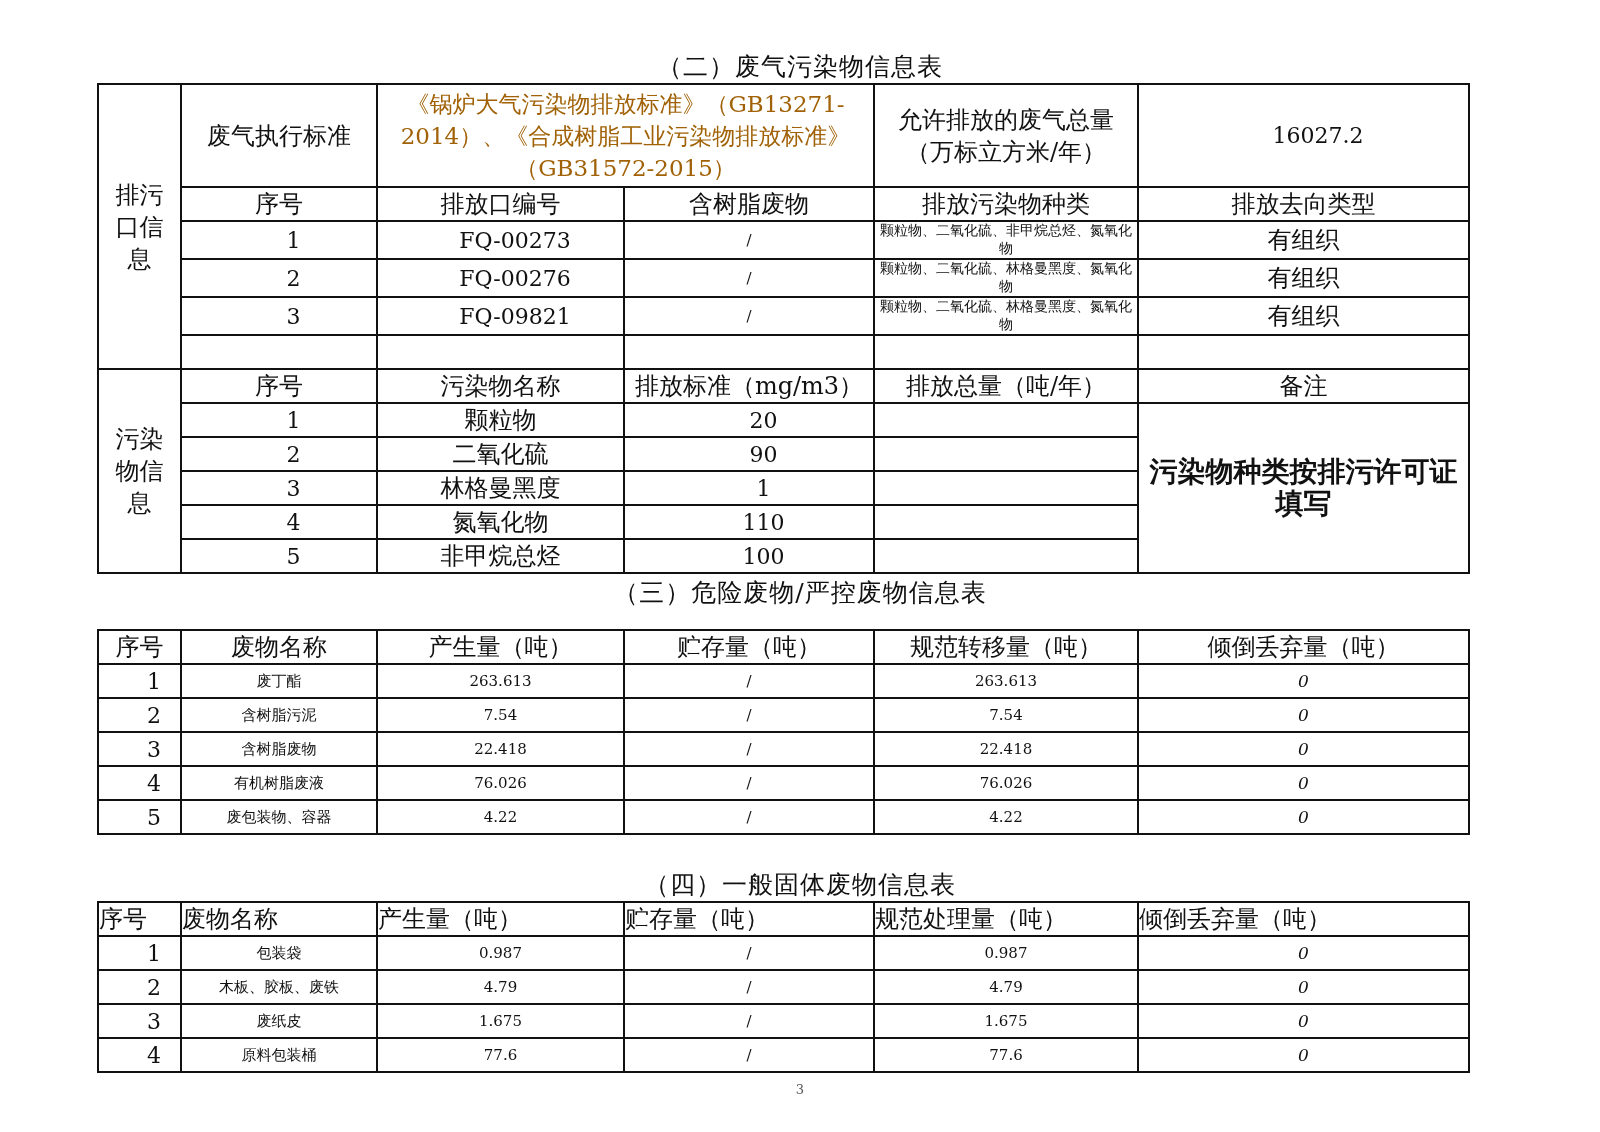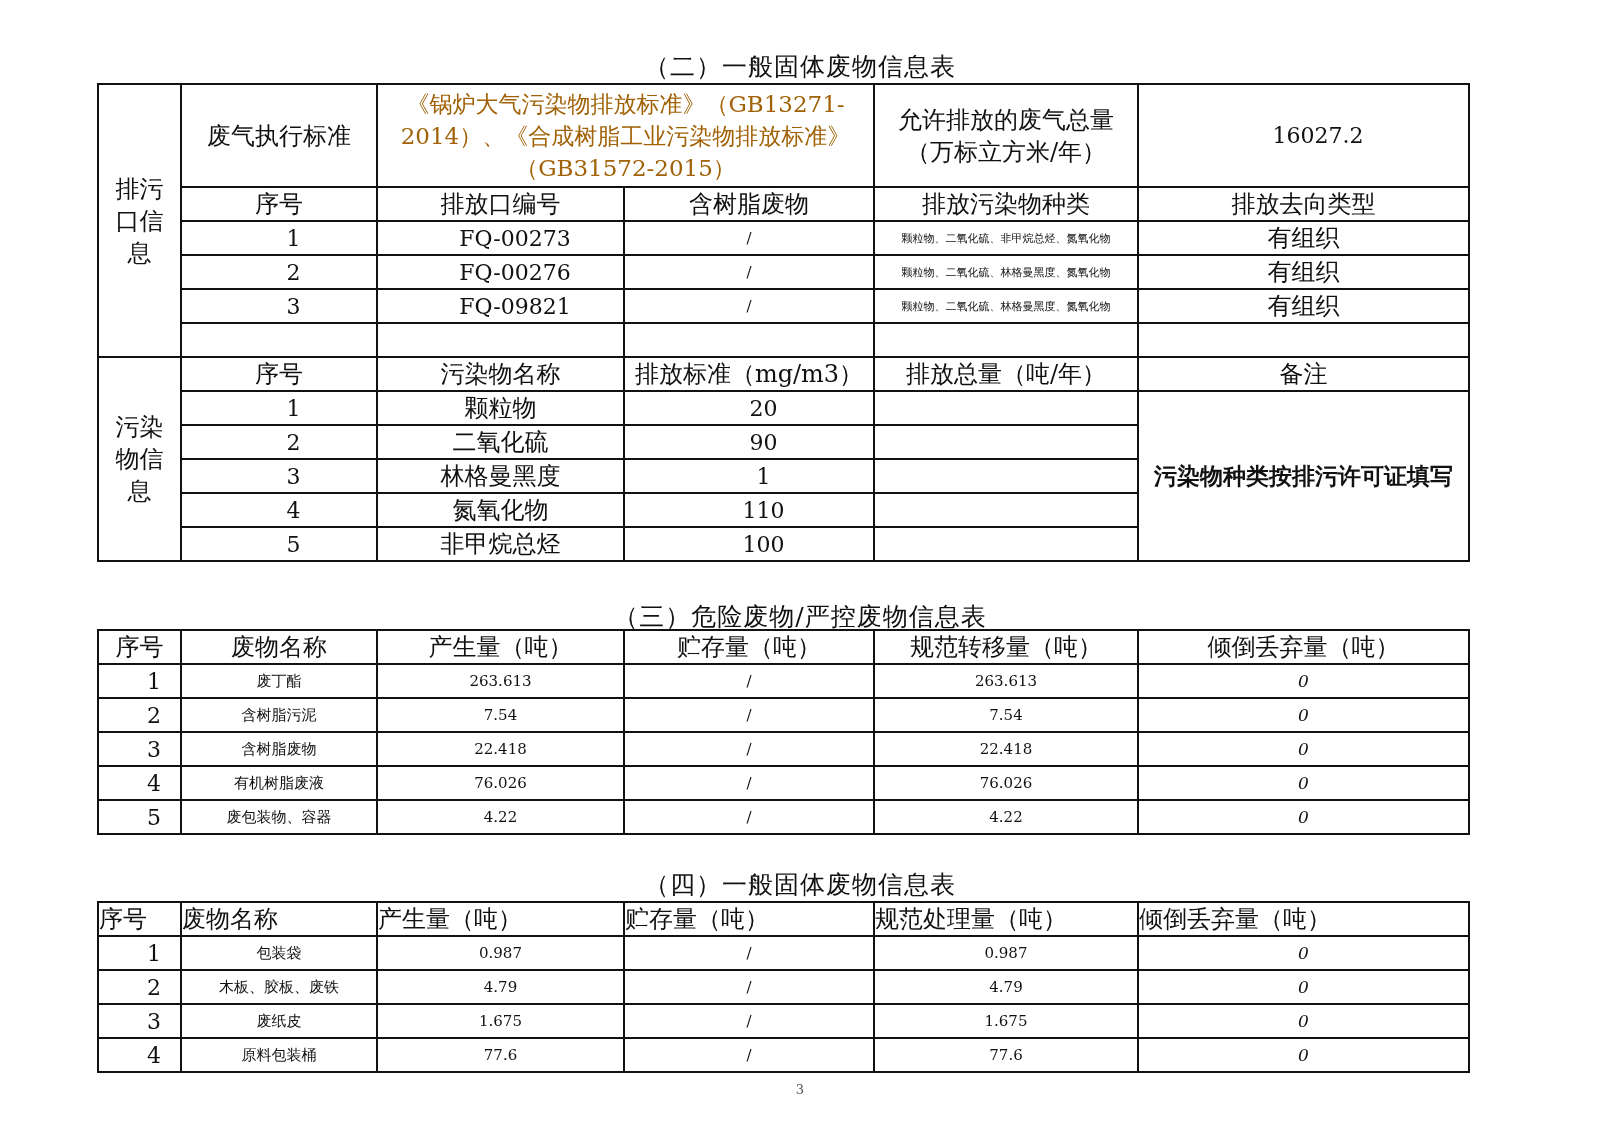--- a/index.html
+++ b/index.html
@@ -4,32 +4,32 @@
 <style>
   html, body { margin:0; padding:0; background:#ffffff; }
   body { width:1600px; height:1132px; position:relative; overflow:hidden;
          font-family:"DejaVu Serif","Liberation Serif",serif; color:#111; }
   .title { position:absolute; left:0; width:1600px; text-align:center; font-size:25px; letter-spacing:1px; }
   table { position:absolute; border-collapse:collapse; table-layout:fixed; }
   td { border:2px solid #111; text-align:center; vertical-align:middle; padding:0; overflow:hidden; }
   .hdr { font-size:24px; }
   .cell { font-size:22px;padding-left:29px; }
   .small { font-size:15px; }
-  .tiny { font-size:11px; font-family:"DejaVu Sans","Liberation Sans",sans-serif; }
+  .tiny { font-size:14px; font-family:"DejaVu Sans","Liberation Sans",sans-serif; }
   .red { color:#a16207; font-size:23px; line-height:32px; }
-  .bold { font-weight:bold; font-family:"DejaVu Sans","Liberation Sans",sans-serif; font-size:23px; line-height:32px; }
+  .bold { font-weight:bold; font-family:"DejaVu Sans","Liberation Sans",sans-serif; font-size:28px; line-height:32px; }
   .ital { font-style:italic; font-size:17px; }
   .left { text-align:left; }
   .vlabel { font-size:24px; line-height:32px; }
   .pageno { position:absolute; top:1082px; left:0; width:1600px; text-align:center; font-size:13px; color:#555; }
 </style>
 </head>
 <body>
 
-<div class="title" style="top:50px;">（二）一般固体废物信息表</div>
+<div class="title" style="top:50px;">（二）废气污染物信息表</div>
 
 <table style="left:97px; top:83px; width:1371px;">
   <colgroup>
     <col style="width:83px">
       <col style="width:196px">
       <col style="width:247px">
       <col style="width:250px">
       <col style="width:264px">
       <col style="width:331px">
   </colgroup>
@@ -117,21 +117,21 @@
   </tr>
   <tr style="height:34px">
     <td class="cell">5</td>
     <td class="hdr">非甲烷总烃</td>
     <td class="cell">100</td>
     <td class="cell"></td>
   </tr>
 </tbody>
   </table>
 
-<div class="title" style="top:600px;">（三）危险废物/严控废物信息表</div>
+<div class="title" style="top:576px;">（三）危险废物/严控废物信息表</div>
 
 <table style="left:97px; top:629px; width:1371px;">
   <colgroup>
     <col style="width:83px">
       <col style="width:196px">
       <col style="width:247px">
       <col style="width:250px">
       <col style="width:264px">
       <col style="width:331px">
   </colgroup>

